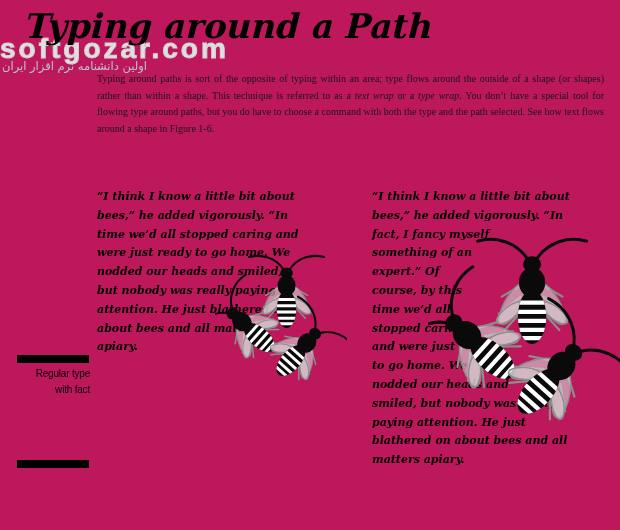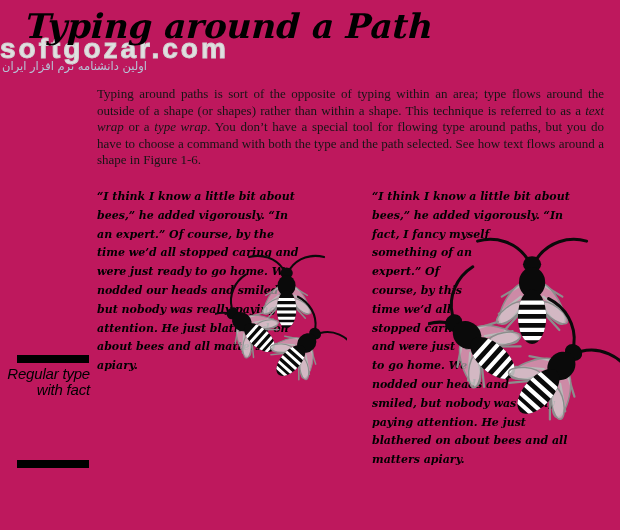--- a/index.html
+++ b/index.html
@@ -21,22 +21,22 @@
   }
   
   .title{
     position:absolute;left:26px;top:6px;z-index:2;margin:0;
     font-family:"DejaVu Serif",serif;font-style:italic;font-weight:700;
     font-size:34px;letter-spacing:0px;color:#000;white-space:nowrap;
     transform:skewX(-3deg);
   }
   
   .intro{
-    position:absolute;left:97px;top:73px;width:507px;z-index:2;
-    font-size:13px;line-height:16.6px;text-align:justify;color:#151515;
+    position:absolute;left:97px;top:61px;width:507px;z-index:2;
+    font-size:10px;line-height:16.6px;text-align:justify;color:#151515;
   }
   .intro em{font-style:italic;}
   
   .figtext{
     position:absolute;z-index:2;
     font-family:"DejaVu Serif",serif;font-style:italic;font-weight:700;
     font-size:11px;color:#000;
   }
   .figtext .tline{height:18.8px;line-height:18.8px;white-space:nowrap;}
   .fig-left{left:97px;top:188px;width:252px;}
@@ -52,38 +52,37 @@
   .stripes{stroke:#fff;stroke-width:4.2;fill:none;}
   
   .cap-bar{position:absolute;left:17px;width:72px;height:8px;background:#000;z-index:2;}
   .cap-bar-top{top:355px;}
   .cap-bar-bottom{top:460px;}
   .caption{
     position:absolute;left:4px;top:366px;width:86px;text-align:right;z-index:2;
     font-family:"Liberation Sans",sans-serif;color:#000;
   }
   .caption .cap-label{font-weight:700;font-size:12.5px;line-height:15.5px;letter-spacing:-0.2px;}
-  .caption .tline{font-weight:400;font-size:15px;line-height:15.8px;letter-spacing:-0.2px;font-style:italic;}
+  .caption .tline{font-weight:400;font-size:10px;line-height:15.8px;letter-spacing:-0.2px;}
 </style>
 </head>
 <body>
 
 <div class="page">
 
   <div class="wm-latin">softgozar.com</div>
   <div class="wm-persian">اولین دانشنامه نرم افزار ایران</div>
 
   <h1 class="title">Typing around a Path</h1>
 
   <p class="intro"><span>Typing around paths is sort of the opposite of typing within an area; type flows around the outside of a shape (or shapes) rather than within a shape. This technique is referred to as a </span><em>text wrap</em><span> or a </span><em>type wrap</em><span>. You don’t have a special tool for flowing type around paths, but you do have to choose a command with both the type and the path selected. See how text flows around a shape in Figure 1-6.</span></p>
 
   <div class="figtext fig-left">
       <div class="tline">“I think I know a little bit about</div>
       <div class="tline">bees,” he added vigorously. “In</div>
-      <div class="tline">an expert.” Of course, by the</div>
       <div class="tline">time we’d all stopped caring and</div>
       <div class="tline">were just ready to go home. We</div>
       <div class="tline">nodded our heads and smiled,</div>
       <div class="tline">but nobody was really paying</div>
       <div class="tline">attention. He just blathered on</div>
       <div class="tline">about bees and all matters</div>
       <div class="tline">apiary.</div>
     </div>
 
   <div class="figtext fig-right">

